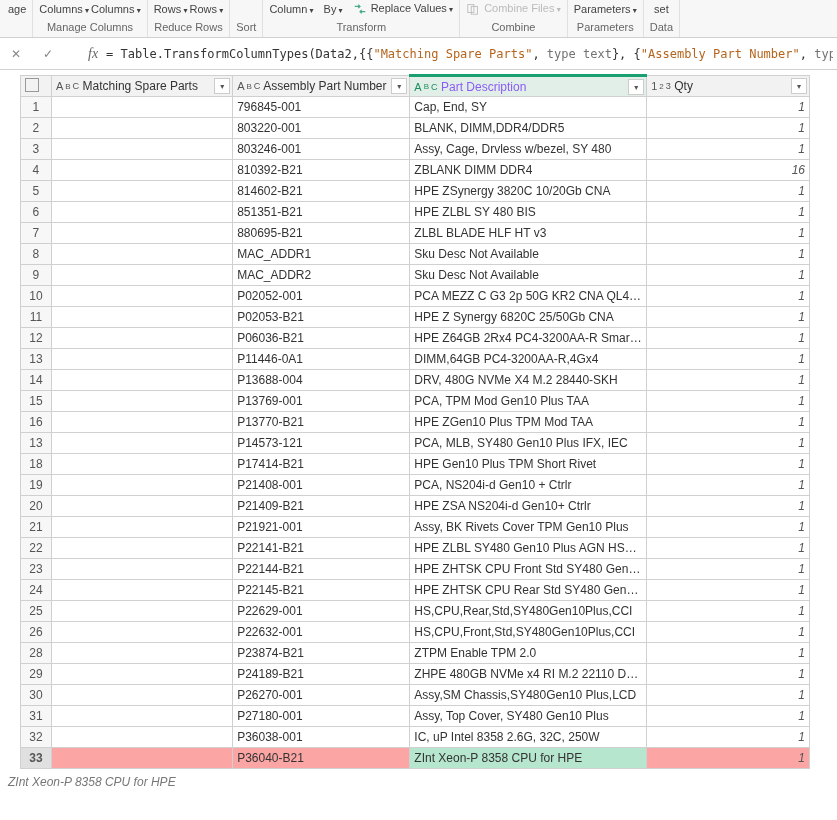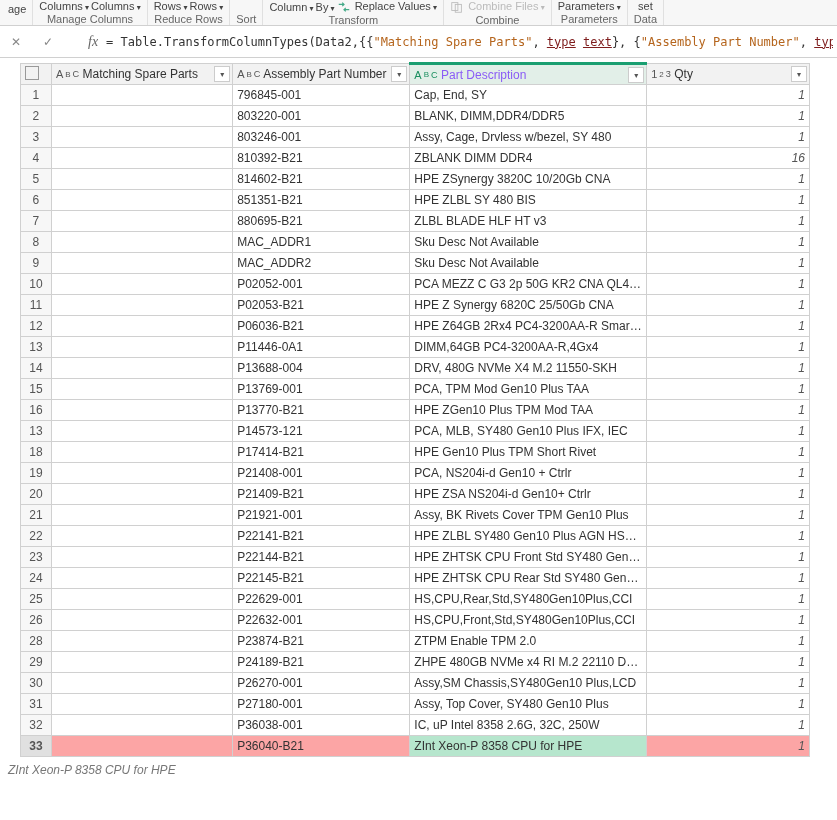--- a/index.html
+++ b/index.html
@@ -1,33 +1,33 @@
 <!DOCTYPE html>
 <html><head>
 <meta charset="utf-8">
 <style>
   * { box-sizing: border-box; margin: 0; padding: 0; }
   body { font-family: "Segoe UI", Tahoma, sans-serif; font-size: 12px; color: #333; background: #fff; width: 837px; height: 820px; overflow: hidden; }
   
   
-  .ribbon { display: flex; align-items: flex-start; height: 26px; border-bottom: 1px solid #d0d0d0; background: #f7f7f7; padding: 0 0 0 2px; }
+  .ribbon { display: flex; align-items: flex-start; height: 38px; border-bottom: 1px solid #d0d0d0; background: #f7f7f7; padding: 0 0 0 2px; }
   .rsec { display: flex; flex-direction: column; align-items: center; border-right: 1px solid #e0e0e0; padding: 0 6px; height: 100%; }
   .rsec .top { display: flex; gap: 2px; font-size: 11px; color: #444; height: 18px; align-items: center; }
   .rsec .bot { font-size: 11px; color: #666; height: 18px; display:flex; align-items:center;}
   .rsec .top span::after { content: " ▾"; font-size: 8px; }
   .rsec.single .top span::after { content:""; }
   .rsec .rv { display:flex; align-items:flex-start; gap:4px; }
   .rv svg { width:14px; height:14px; }
   
   
   .fbar { display:flex; align-items:center; height:32px; border-bottom:1px solid #d0d0d0; padding:0 4px; gap:8px; background:#fff;}
   .fbar .ico { width:24px; height:24px; display:flex; align-items:center; justify-content:center; color:#888;}
   .fbar .fx { font-style:italic; font-family:"Times New Roman",serif; font-size:14px; color:#666;margin-left:20px;}
   .fbar .txt { flex:1; font-family:Consolas,monospace; font-size:12px; color:#333; white-space:nowrap; overflow:hidden;}
-  .kw-type { color:#7f1d1d;text-decoration:underline; }
+  .kw-type { color:#737373; }
   .kw-str { color:#b5651d; }
   
   
   .gridwrap { position:relative; padding-left:20px; padding-top:4px;}
   table { border-collapse:collapse; table-layout:fixed; width:790px;}
   th, td { border:1px solid #d0d0d0; height:21px; padding:0 4px; font-size:12px; overflow:hidden; white-space:nowrap; text-overflow:ellipsis;}
   th { background:#f2f2f2; font-weight:normal; text-align:left; position:relative;}
   th.selhead { background:#e2efe8; border-top: 3px solid #1a9f71; }
   th .colicon { display:inline-flex; align-items:center; gap:2px; font-size:11px; color:#555;}
   th .colicon sup { font-size:8px; }
@@ -68,21 +68,21 @@
       <span>Rows</span>
       <span>Rows</span>
     </div>
     <div class="bot">Reduce Rows</div>
   </div>
   <div class="rsec single">
     <div class="top"></div>
     <div class="bot">Sort</div>
   </div>
   <div class="rsec">
-    <div class="top" style="gap:2px">
+    <div class="top" style="gap:10px">
       <span>Column</span>
       <span>By</span>
       <div class="rv">
         <svg viewBox="0 0 16 16">
             <path d="M2 5 L8 5 M6 3 L8 5 L6 7 M14 11 L8 11 M10 9 L8 11 L10 13" stroke="#4a8" stroke-width="1.4" fill="none"></path>
           </svg>
         <span>Replace Values</span>
       </div>
     </div>
     <div class="bot">Transform</div>
@@ -229,21 +229,21 @@
           <td class="rownum">13</td>
           <td></td>
           <td>P11446-0A1</td>
           <td class="">DIMM,64GB PC4-3200AA-R,4Gx4</td>
           <td class="qty">1</td>
         </tr>
         <tr>
           <td class="rownum">14</td>
           <td></td>
           <td>P13688-004</td>
-          <td class="">DRV, 480G NVMe X4 M.2 11550-SKH</td>
+          <td class="">DRV, 480G NVMe X4 M.2 28440-SKH</td>
           <td class="qty">1</td>
         </tr>
         <tr>
           <td class="rownum">15</td>
           <td></td>
           <td>P13769-001</td>
           <td class="">PCA, TPM Mod Gen10 Plus TAA</td>
           <td class="qty">1</td>
         </tr>
         <tr>

